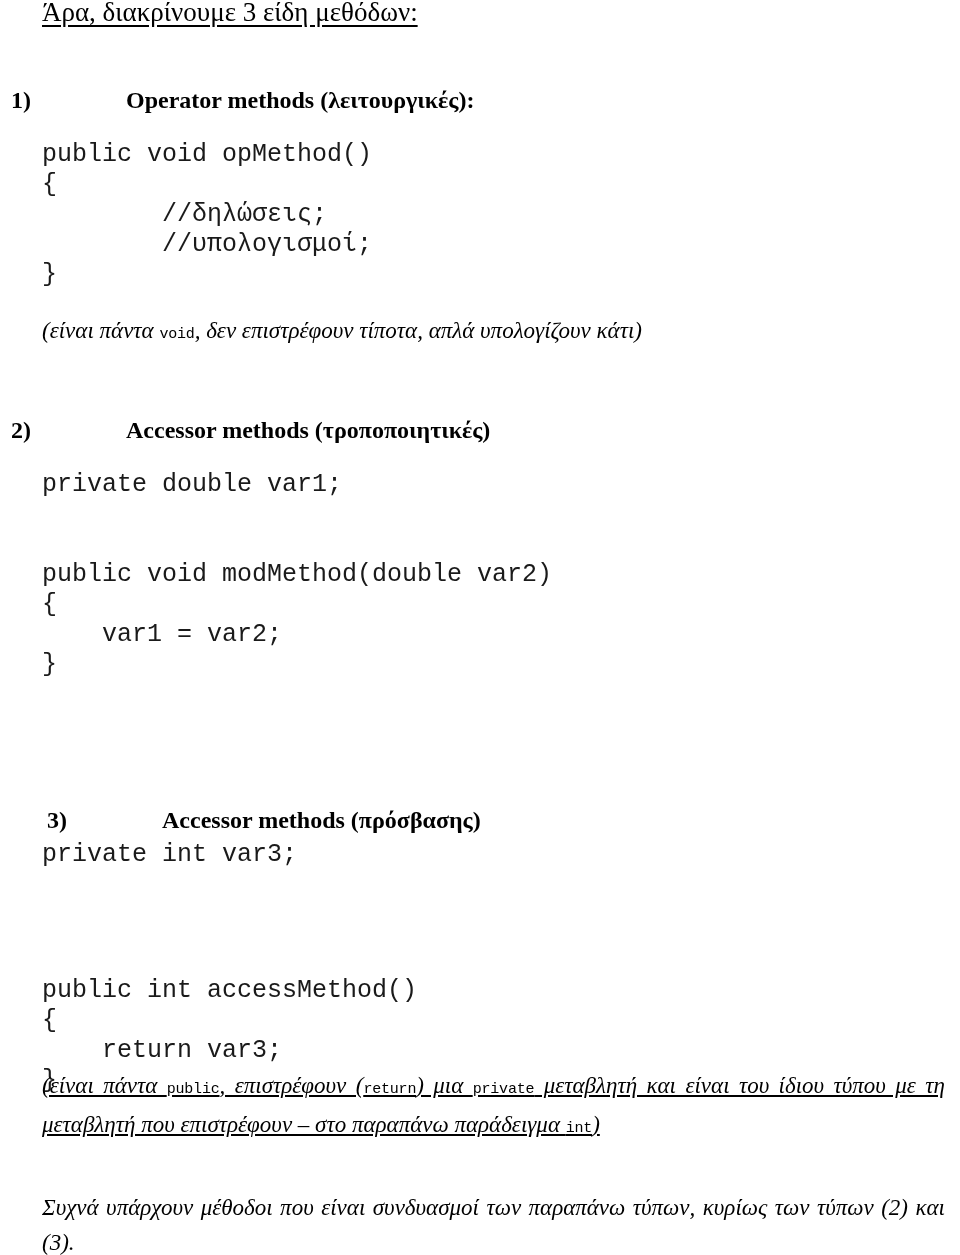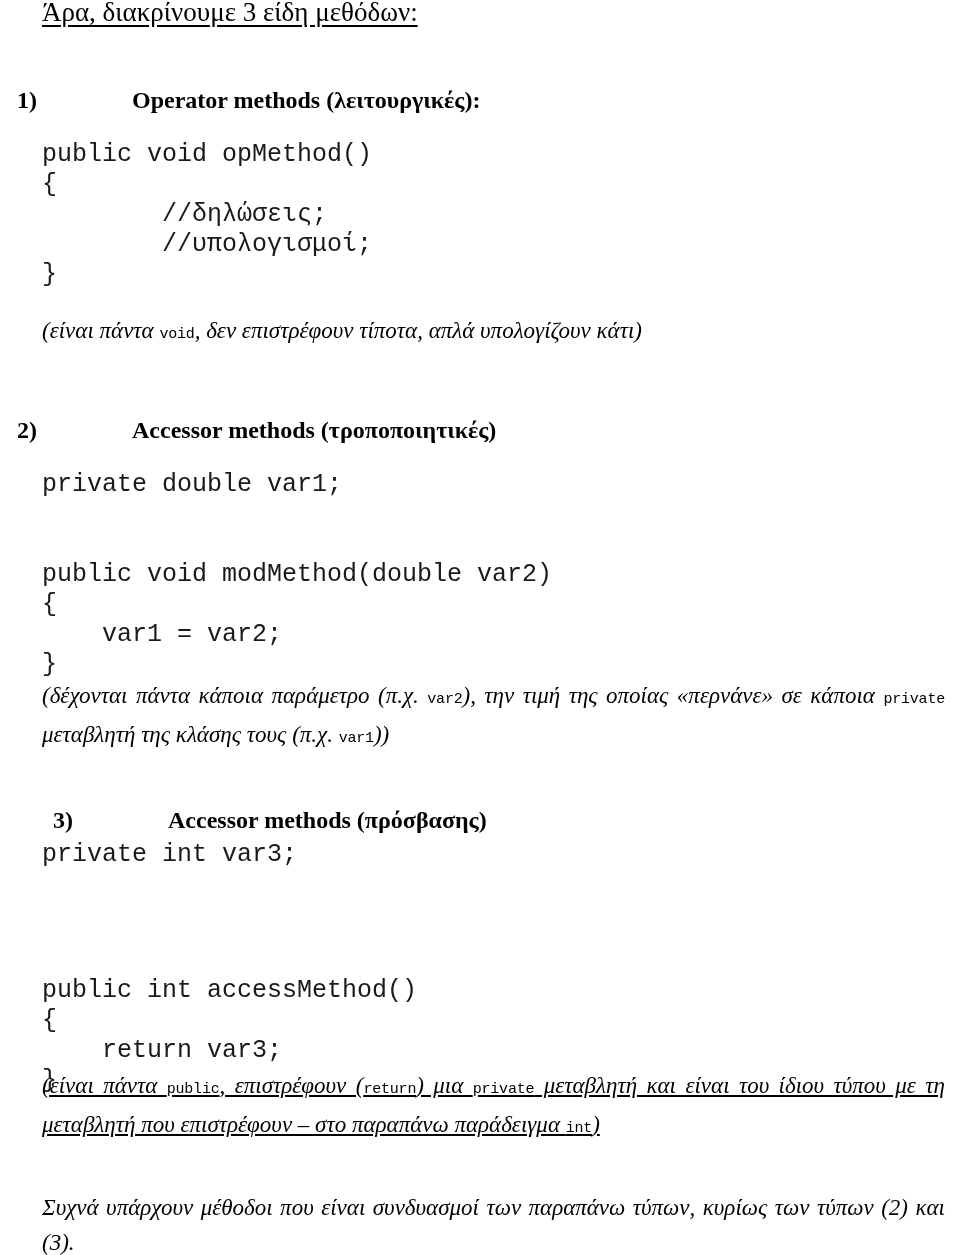--- a/index.html
+++ b/index.html
@@ -35,21 +35,21 @@
     line-height: 32px;
     font-weight: 400;
     text-decoration: underline;
     text-underline-offset: 4px;
     white-space: nowrap;
   }
 
   
   .section-heading {
     position: absolute;
-    left: 17px;
+    left: 11px;
     width: 900px;
     font-size: 24px;
     line-height: 30px;
     font-weight: 700;
     white-space: nowrap;
   }
   .section-heading .marker {
     display: inline-block;
     width: 115px;
   }
@@ -127,23 +127,20 @@
     <span class="marker">2)</span><span class="heading-text">Accessor methods (τροποποιητικές)</span>
   </div>
 
   <div class="code-block" style="top:470px;">private double var1;</div>
 
   <div class="code-block" style="top:560px;">public void modMethod(double var2)
 {
     var1 = var2;
 }</div>
 
-  <div class="para" style="top:678px;">
-    <span>(δέχονται πάντα κάποια παράμετρο (π.χ. </span><code class="doc-inline-code">var2</code><span>), την τιμή της οποίας «περνάνε» σε κάποια </span><code class="doc-inline-code">private</code><span> μεταβλητή της κλάσης τους (π.χ. </span><code class="doc-inline-code">var1</code><span>))</span>
-  </div>
 
   <div class="section-heading" style="top:805px;margin-left:36px;">
     <span class="marker">3)</span><span class="heading-text">Accessor methods (πρόσβασης)</span>
   </div>
 
   <div class="code-block" style="top:840px;">private int var3;</div>
 
   <div class="code-block" style="top:976px;">public int accessMethod()
 {
     return var3;

